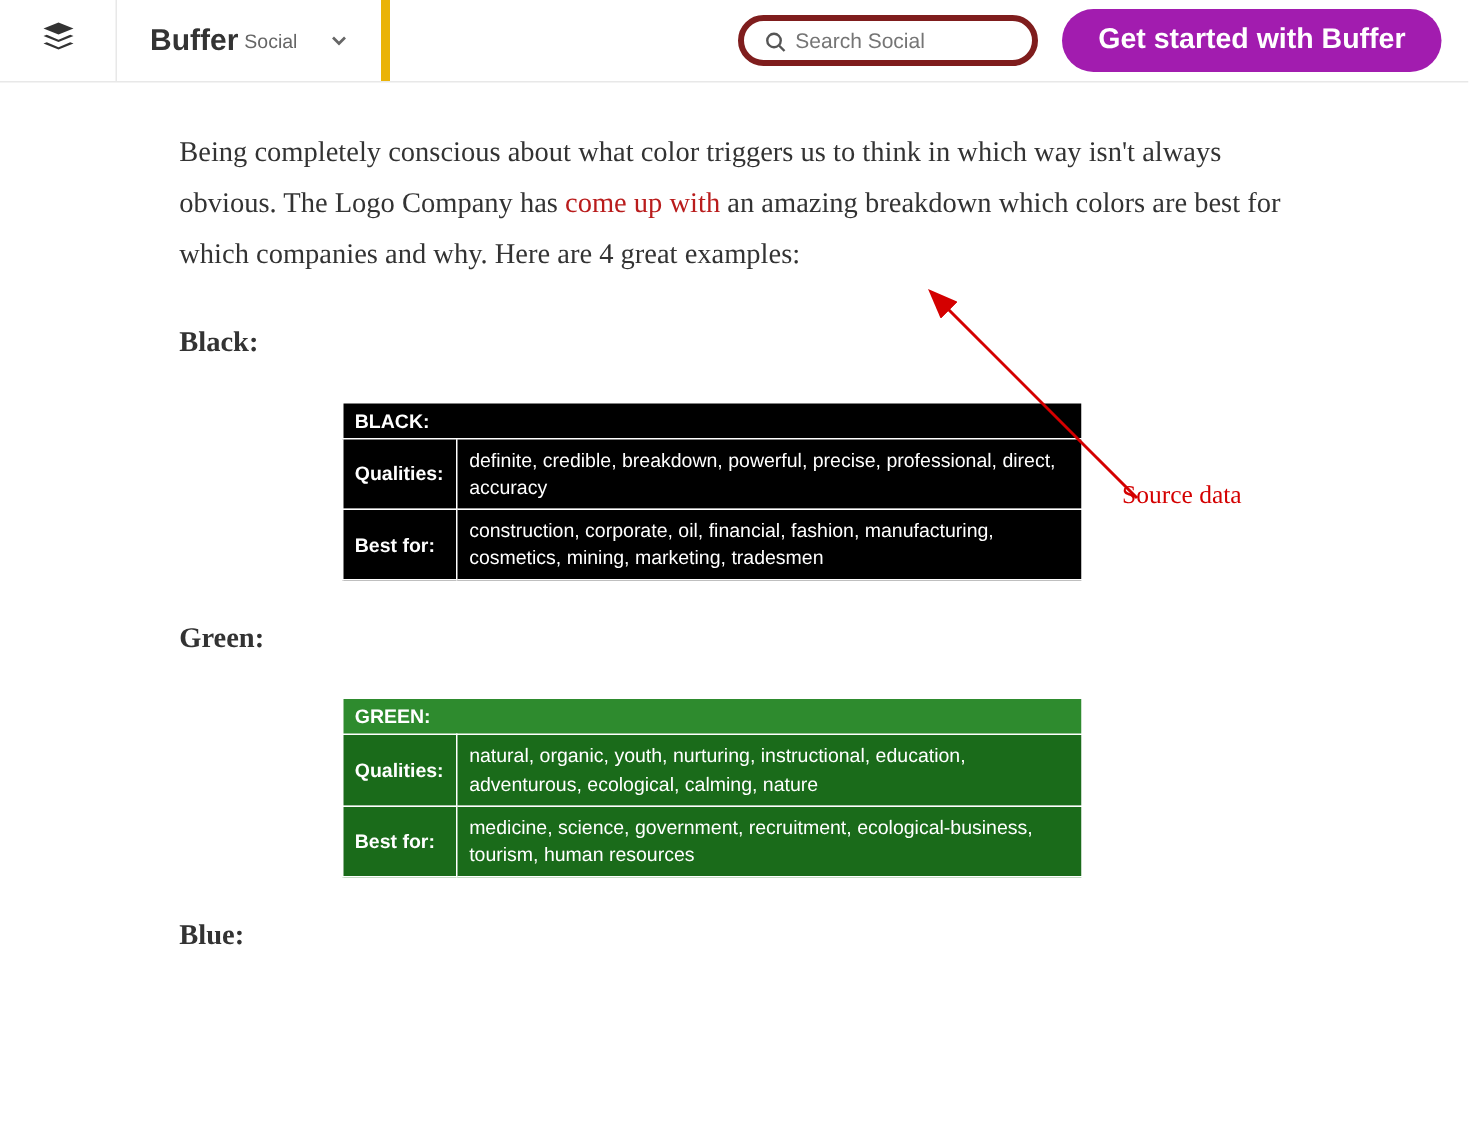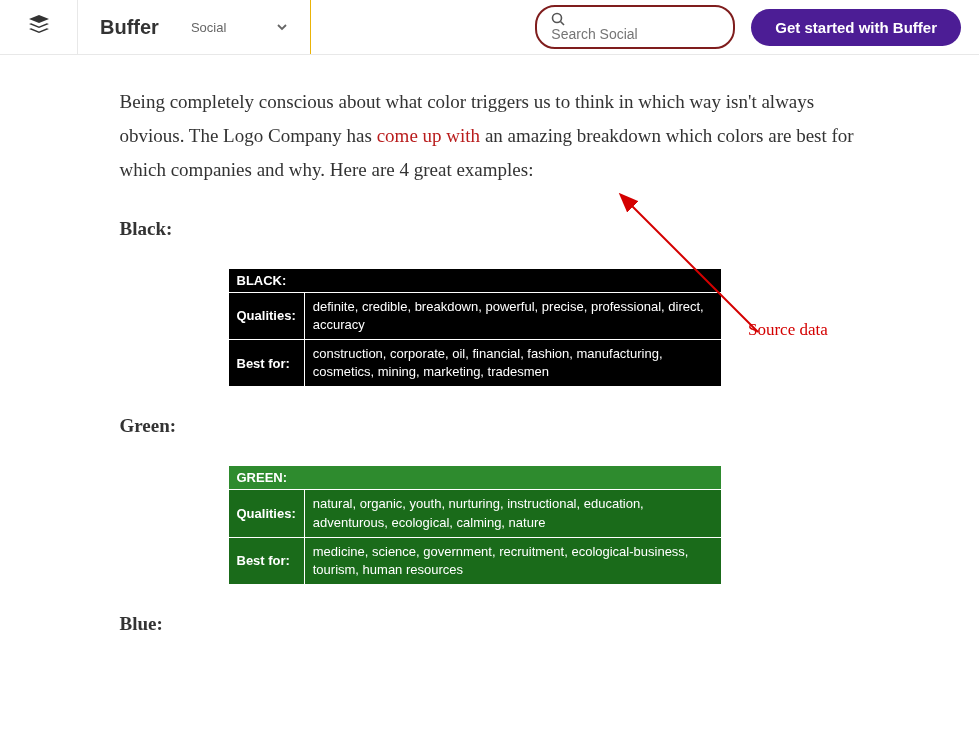--- a/index.html
+++ b/index.html
@@ -28,24 +28,23 @@
       height: 100%;
       border-right: 1px solid #e8e8e8;
     }
     .logo-icon {
       display: inline-block;
     }
     .brand-cell {
       display: flex;
       align-items: center;
       padding: 16px 22px;
-      border-right: 1px solid #eab308;
+      border-right: 6px solid #eab308;
       height: 100%;
       cursor: pointer;
-      gap: 28px;
     }
     .brand-strong {
       font-weight: 700;
       color: #333;
       font-size: 20px;
     }
     .brand-light {
       font-weight: 300;
       color: #666;
       font-size: 13px;
@@ -53,48 +52,47 @@
     }
     .brand-chevron {
       margin-left: 22px;
       display: inline-flex;
     }
     .spacer {
       flex: 1;
     }
     .search-wrap {
       display: flex;
-      align-items: flex-start;
+      align-items: flex-end;
       background: #fff;
-      border: 2px solid #7f1d1d;
+      border: 4px solid #7f1d1d;
       border-radius: 20px;
       padding: 5px 14px;
       width: 200px;
       margin-right: 16px;
-      flex-direction: column;
     }
     .search-icon {
       margin-right: 6px;
       display: inline-flex;
     }
     .search-input {
       border: none;
       outline: none;
       font-size: 14px;
       color: #999;
       width: 100%;
       background: transparent;
     }
     .cta-button {
-      background: #4c1d95;
+      background: #a21caf;
       color: #fff;
       border: none;
       border-radius: 22px;
       padding: 10px 24px;
-      font-size: 15px;
+      font-size: 19px;
       font-weight: 600;
       cursor: pointer;
       margin-right: 18px;
     }
     .content {
       max-width: 740px;
       margin: 0 auto;
       padding: 30px 0 60px 0;
     }
     h2.article-heading {

